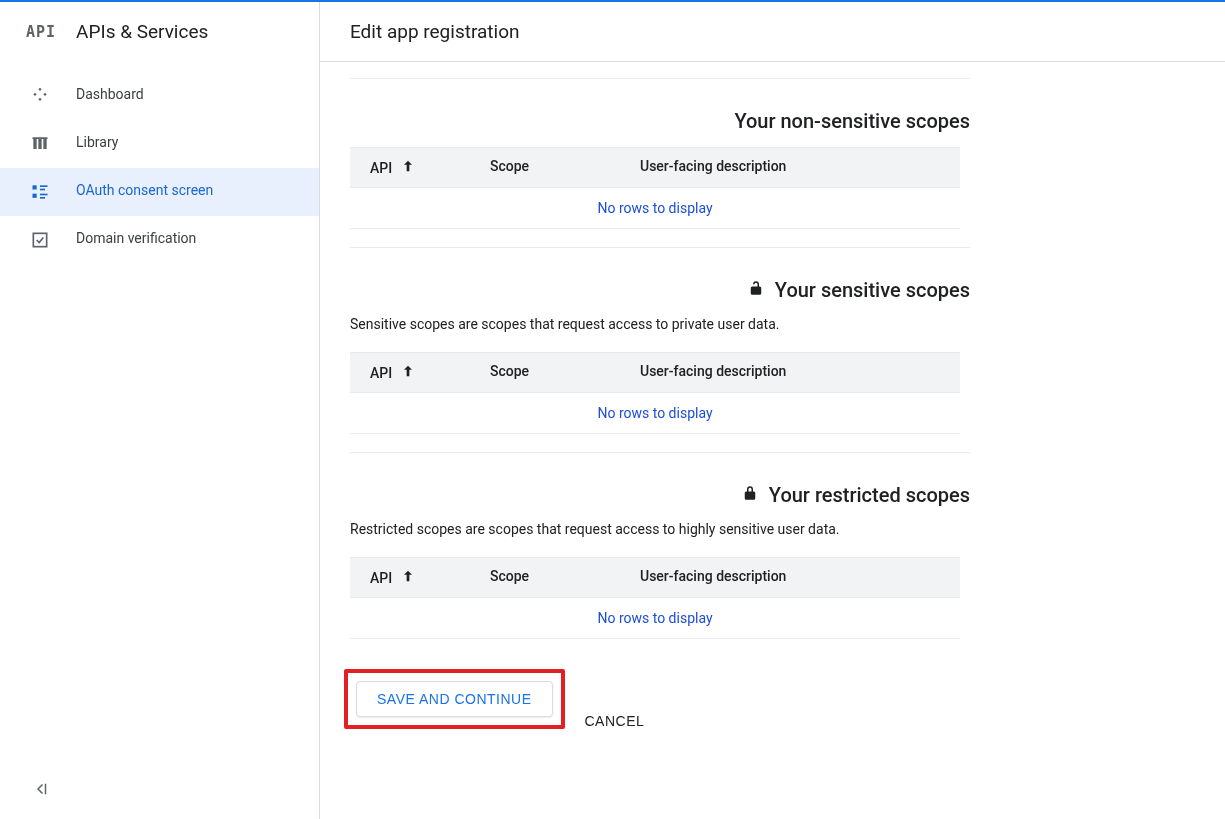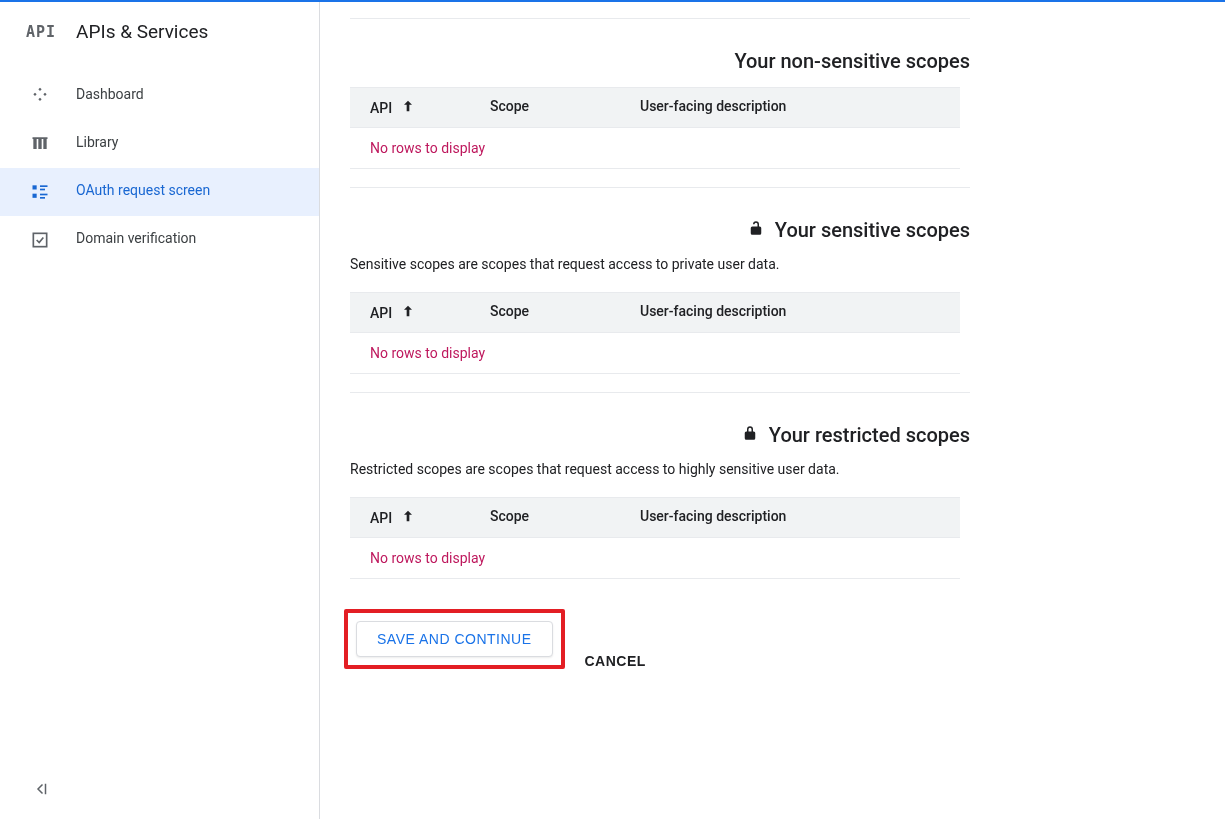--- a/index.html
+++ b/index.html
@@ -124,23 +124,24 @@
       font-size: 14px;
       font-weight: 500;
       color: #202124;
     }
     .col-api { width: 120px; display: flex; align-items: center; gap: 8px; }
     .col-scope { width: 150px; }
     .col-desc { flex: 1; }
     .sort-arrow svg { width: 16px; height: 16px; }
     .scope-table-empty {
       padding: 12px 20px;
-      color: #be185d;
+      color: #1d4ed8;
       font-size: 14px;
       border-bottom: 1px solid #e8eaed;
+      text-align: center;
     }
 
     .button-row {
       display: flex;
       gap: 20px;
       align-items: flex-end;
       margin-top: 30px;
       margin-left: -6px;
     }
     .highlight-box {
@@ -158,21 +159,21 @@
       padding: 9px 20px;
       border-radius: 4px;
       cursor: pointer;
       box-shadow: 0 1px 2px rgba(0,0,0,0.08);
     }
     .btn-cancel {
       background: transparent;
       border: none;
       color: #202124;
       font-size: 14px;
-      font-weight: 700;
+      font-weight: 400;
       letter-spacing: 0.5px;
       cursor: pointer;
     }
   </style>
 </head>
 <body>
 
 <div class="top-border"></div>
 
 <div class="container">
@@ -207,21 +208,21 @@
         <span class="nav-icon">
           <svg viewBox="0 0 24 24" fill="currentColor">
               <rect x="3" y="4" width="5" height="5"></rect>
               <rect x="3" y="14" width="5" height="5"></rect>
               <rect x="12" y="4" width="9" height="2"></rect>
               <rect x="12" y="8" width="6" height="2"></rect>
               <rect x="12" y="14" width="9" height="2"></rect>
               <rect x="12" y="18" width="6" height="2"></rect>
             </svg>
         </span>
-        <span>OAuth request screen</span>
+        <span>OAuth consent screen</span>
       </div>
 
       <div class="nav-item">
         <span class="nav-icon">
           <svg viewBox="0 0 24 24" fill="none" stroke="currentColor" stroke-width="2">
               <rect x="4" y="4" width="16" height="16"></rect>
               <path d="M8 12l3 3 5-6"></path>
             </svg>
         </span>
         <span>Domain verification</span>
@@ -232,20 +233,23 @@
 
     <div class="collapse-footer">
       <svg viewBox="0 0 24 24" fill="none" stroke="currentColor" stroke-width="2">
           <path d="M14 6l-6 6 6 6"></path>
           <path d="M18 5v14"></path>
         </svg>
     </div>
   </aside>
 
   <main class="main">
+    <div class="main-header">
+      <div class="main-header-title">Edit app registration</div>
+    </div>
 
     <div class="content">
       <div class="thin-divider first"></div>
 
       <div class="section">
         <div class="section-title">
           <span>Your non-sensitive scopes</span>
         </div>
         <div class="scope-table">
           <div class="scope-table-header">

